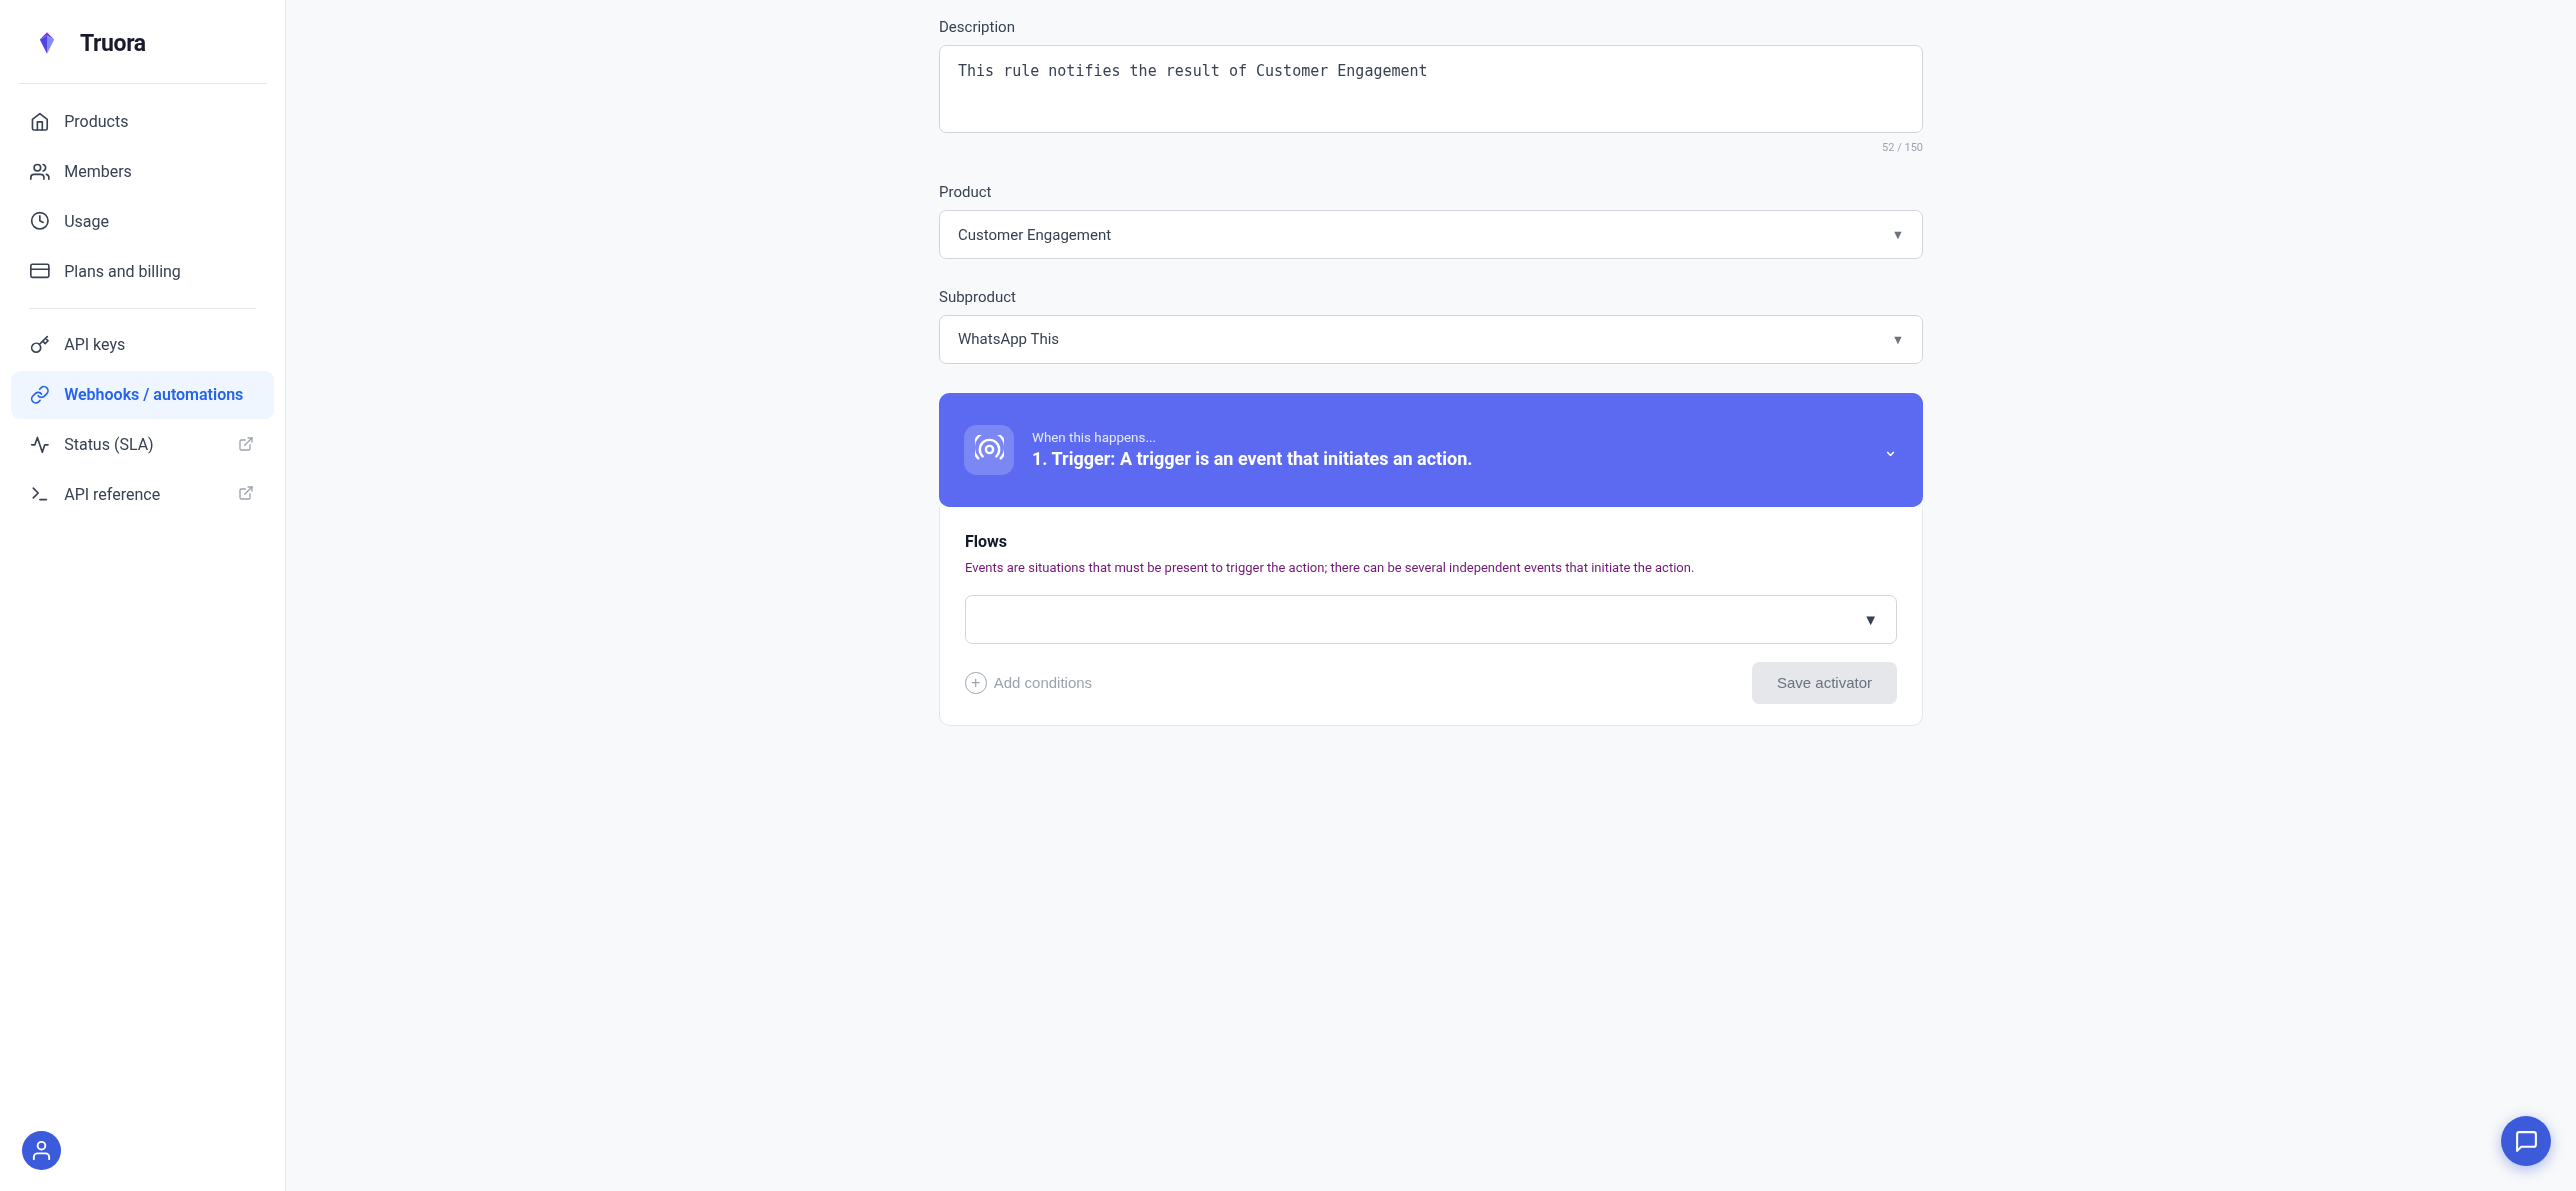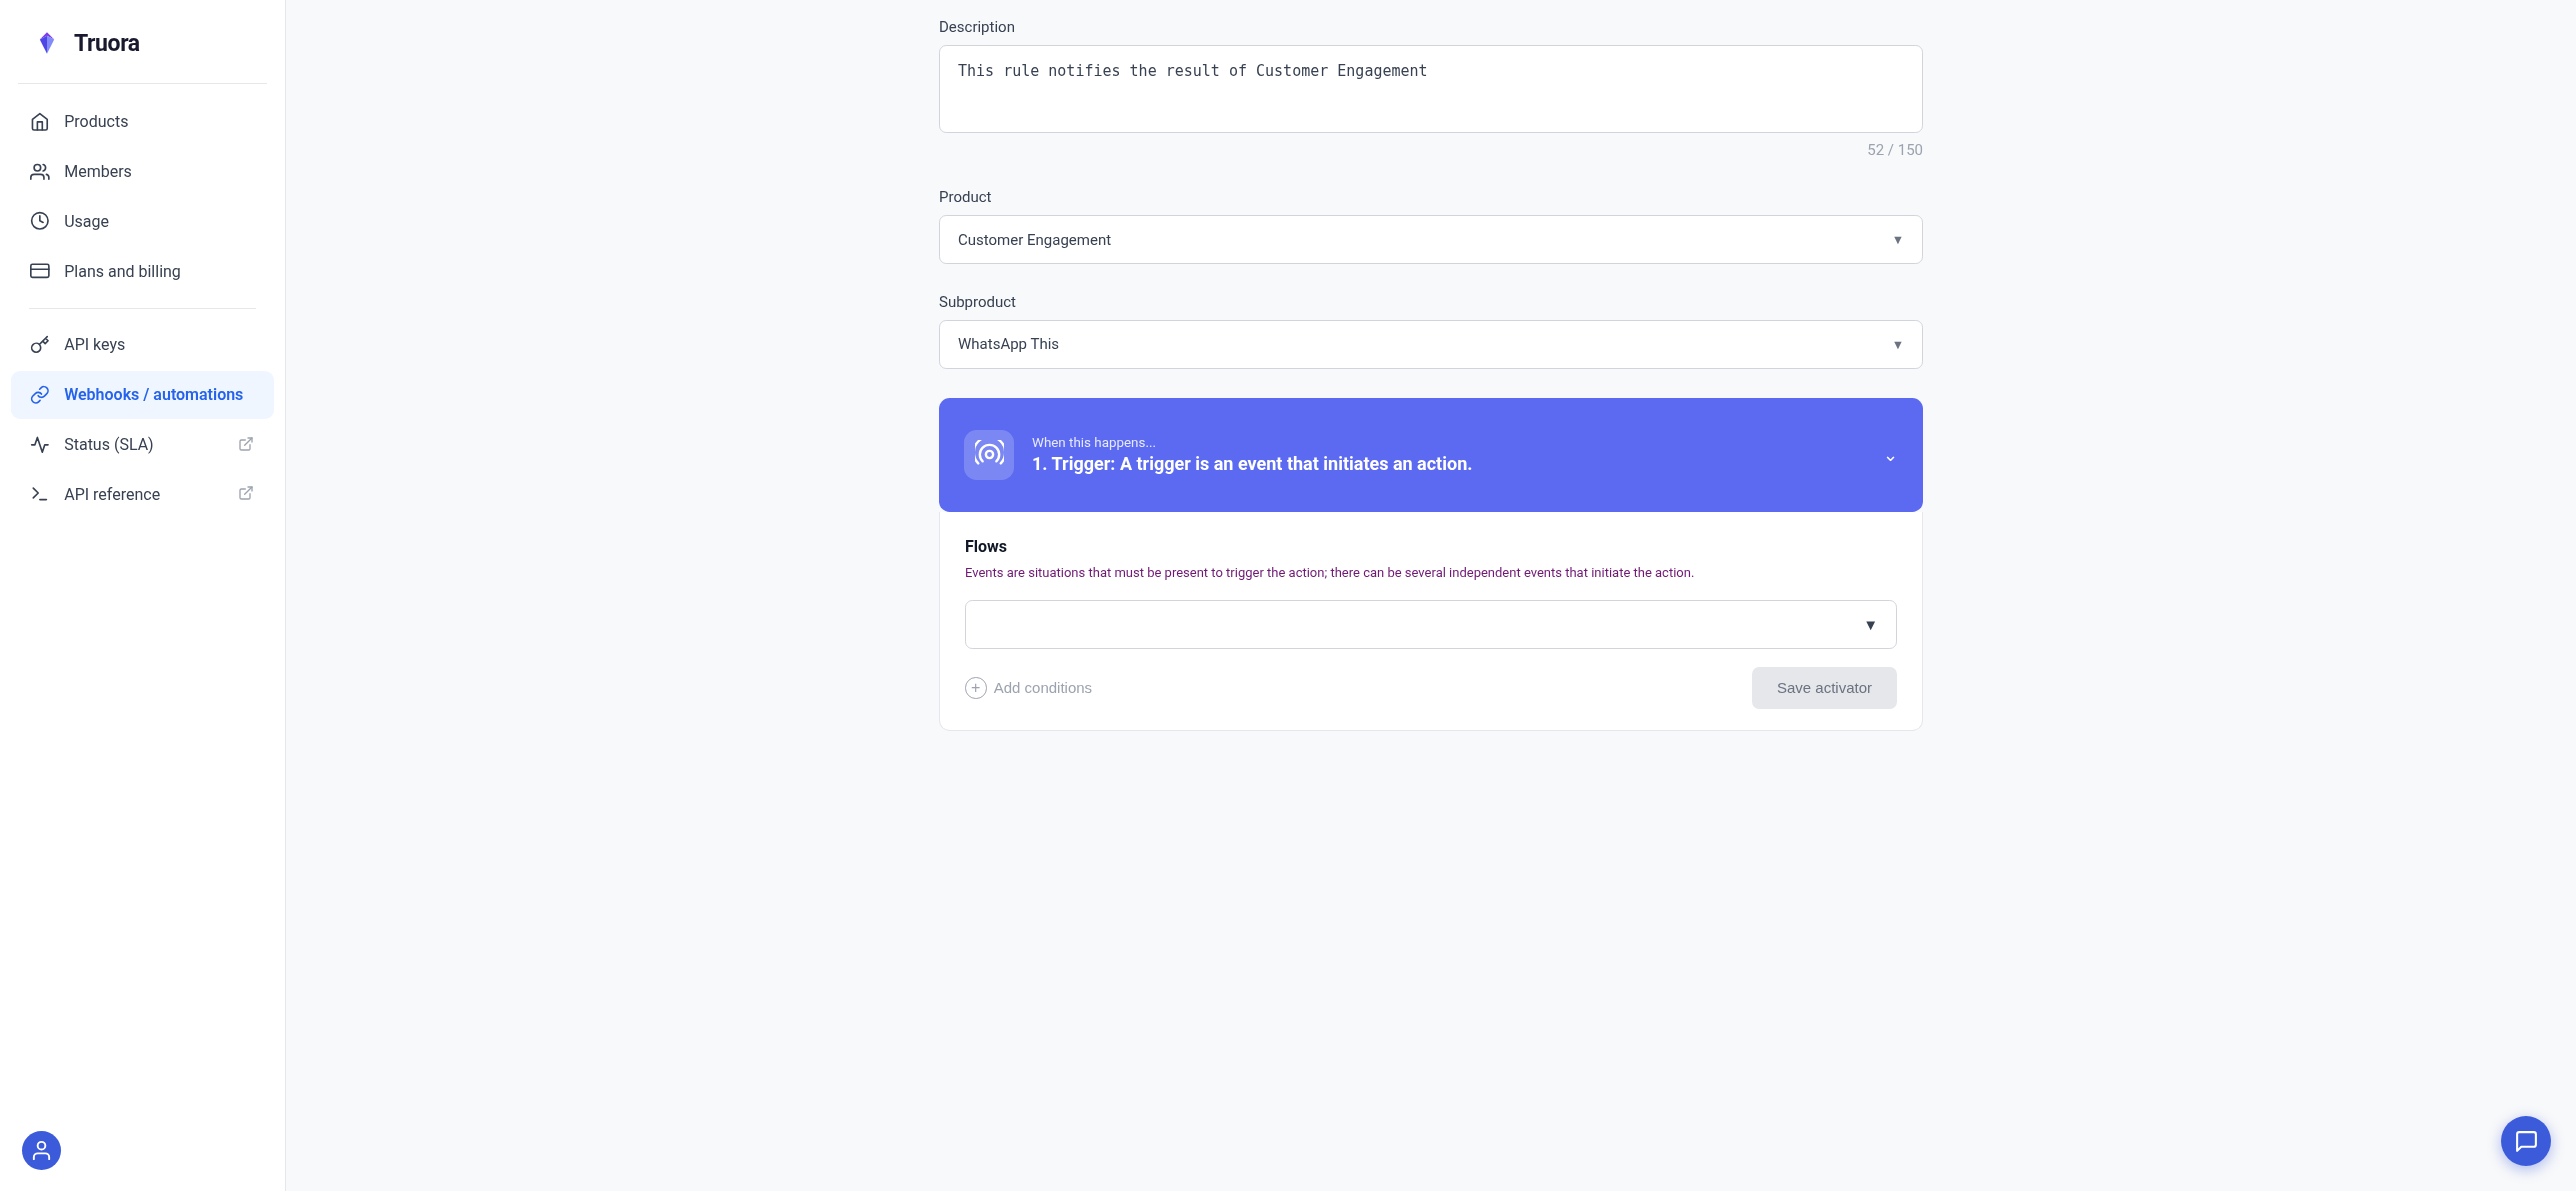--- a/index.html
+++ b/index.html
@@ -13,21 +13,21 @@
       border-right: 0.9px solid #e5e7eb;
       display: flex;
       flex-direction: column;
       padding: 0;
       height: 100vh;
       overflow-y: auto;
     }
     .sidebar-logo {
       display: flex;
       align-items: center;
-      gap: 9px;
+      gap: 15px;
       padding: 25px 29px 21.5px;
     }
     .logo-icon {
       width: 36px;
       height: 36px;
     }
     .logo-text {
       font-size: 23px;
       font-weight: 700;
       color: #1a1a2e;
@@ -127,21 +127,21 @@
       padding: 16px 18px;
       font-size: 15px;
       color: #374151;
       resize: none;
       min-height: 81px;
       background: #fff;
       outline: none;
     }
     .char-count {
       text-align: right;
-      font-size: 15px;
+      font-size: 11px;
       color: #9ca3af;
       margin-top: 5.4px;
     }
     .field-select {
       width: 100%;
       border: 0.9px solid #d1d5db;
       border-radius: 7.2px;
       padding: 14.3px 18px;
       font-size: 15px;
       color: #374151;

